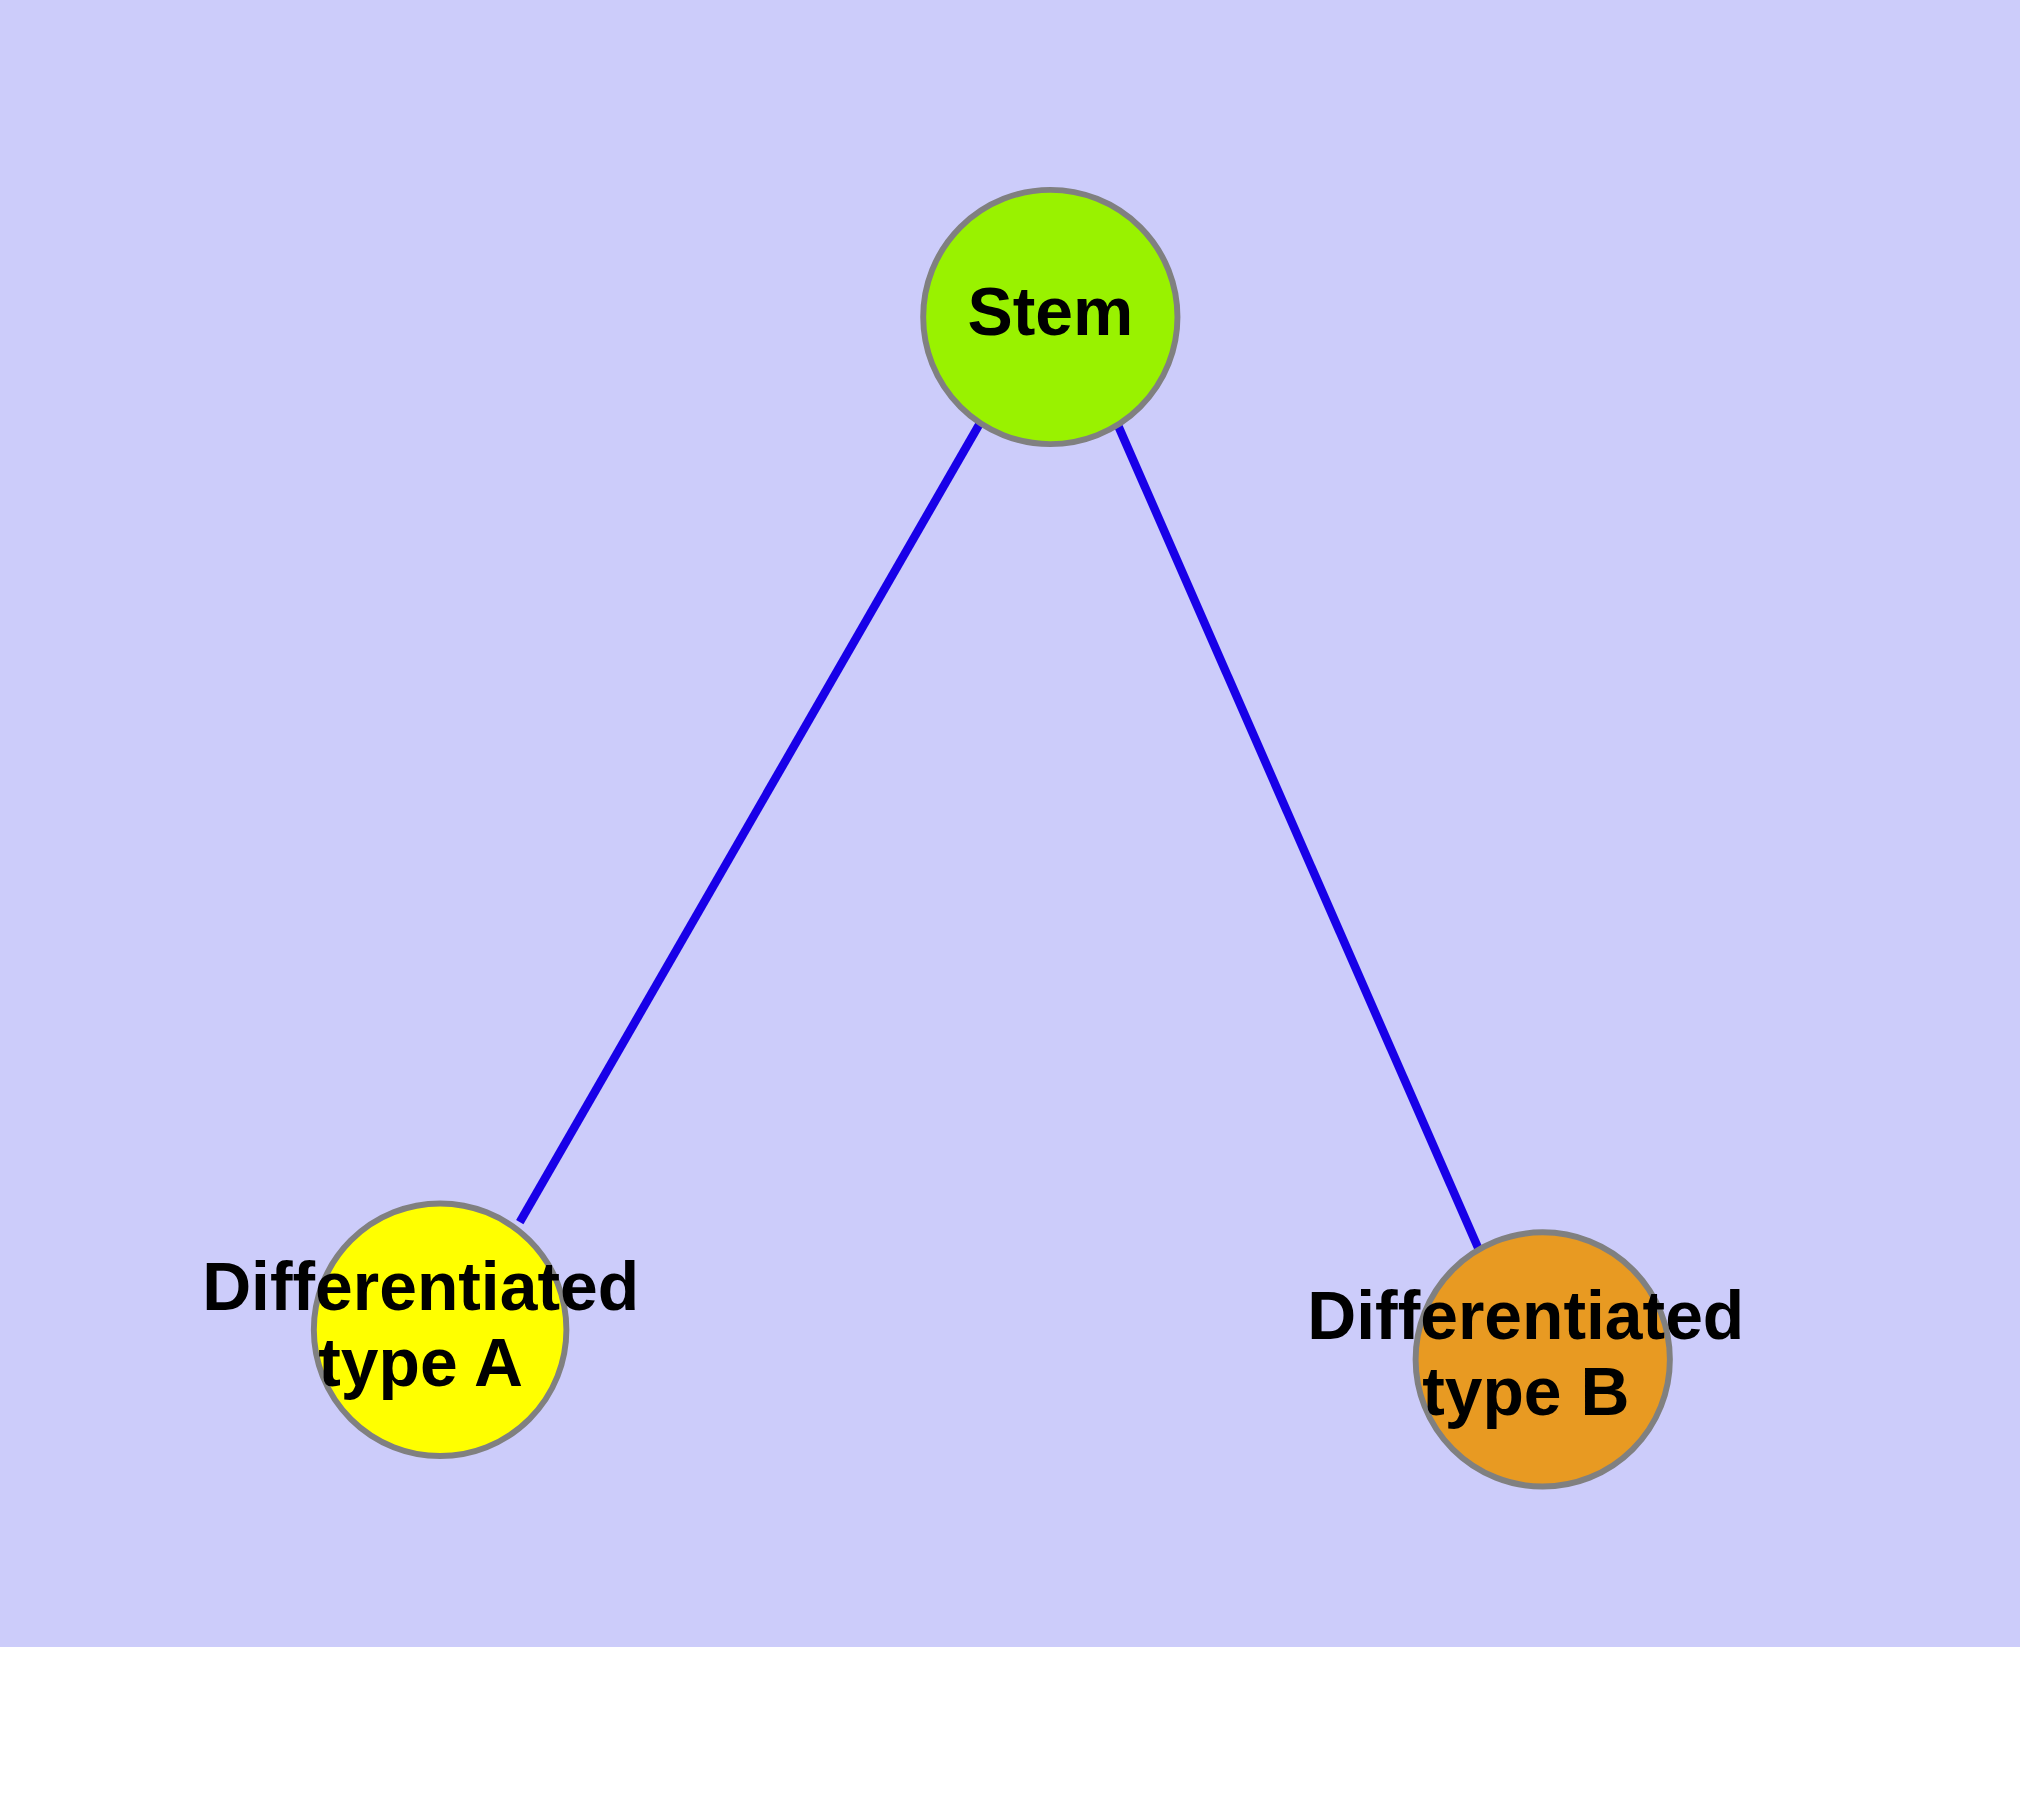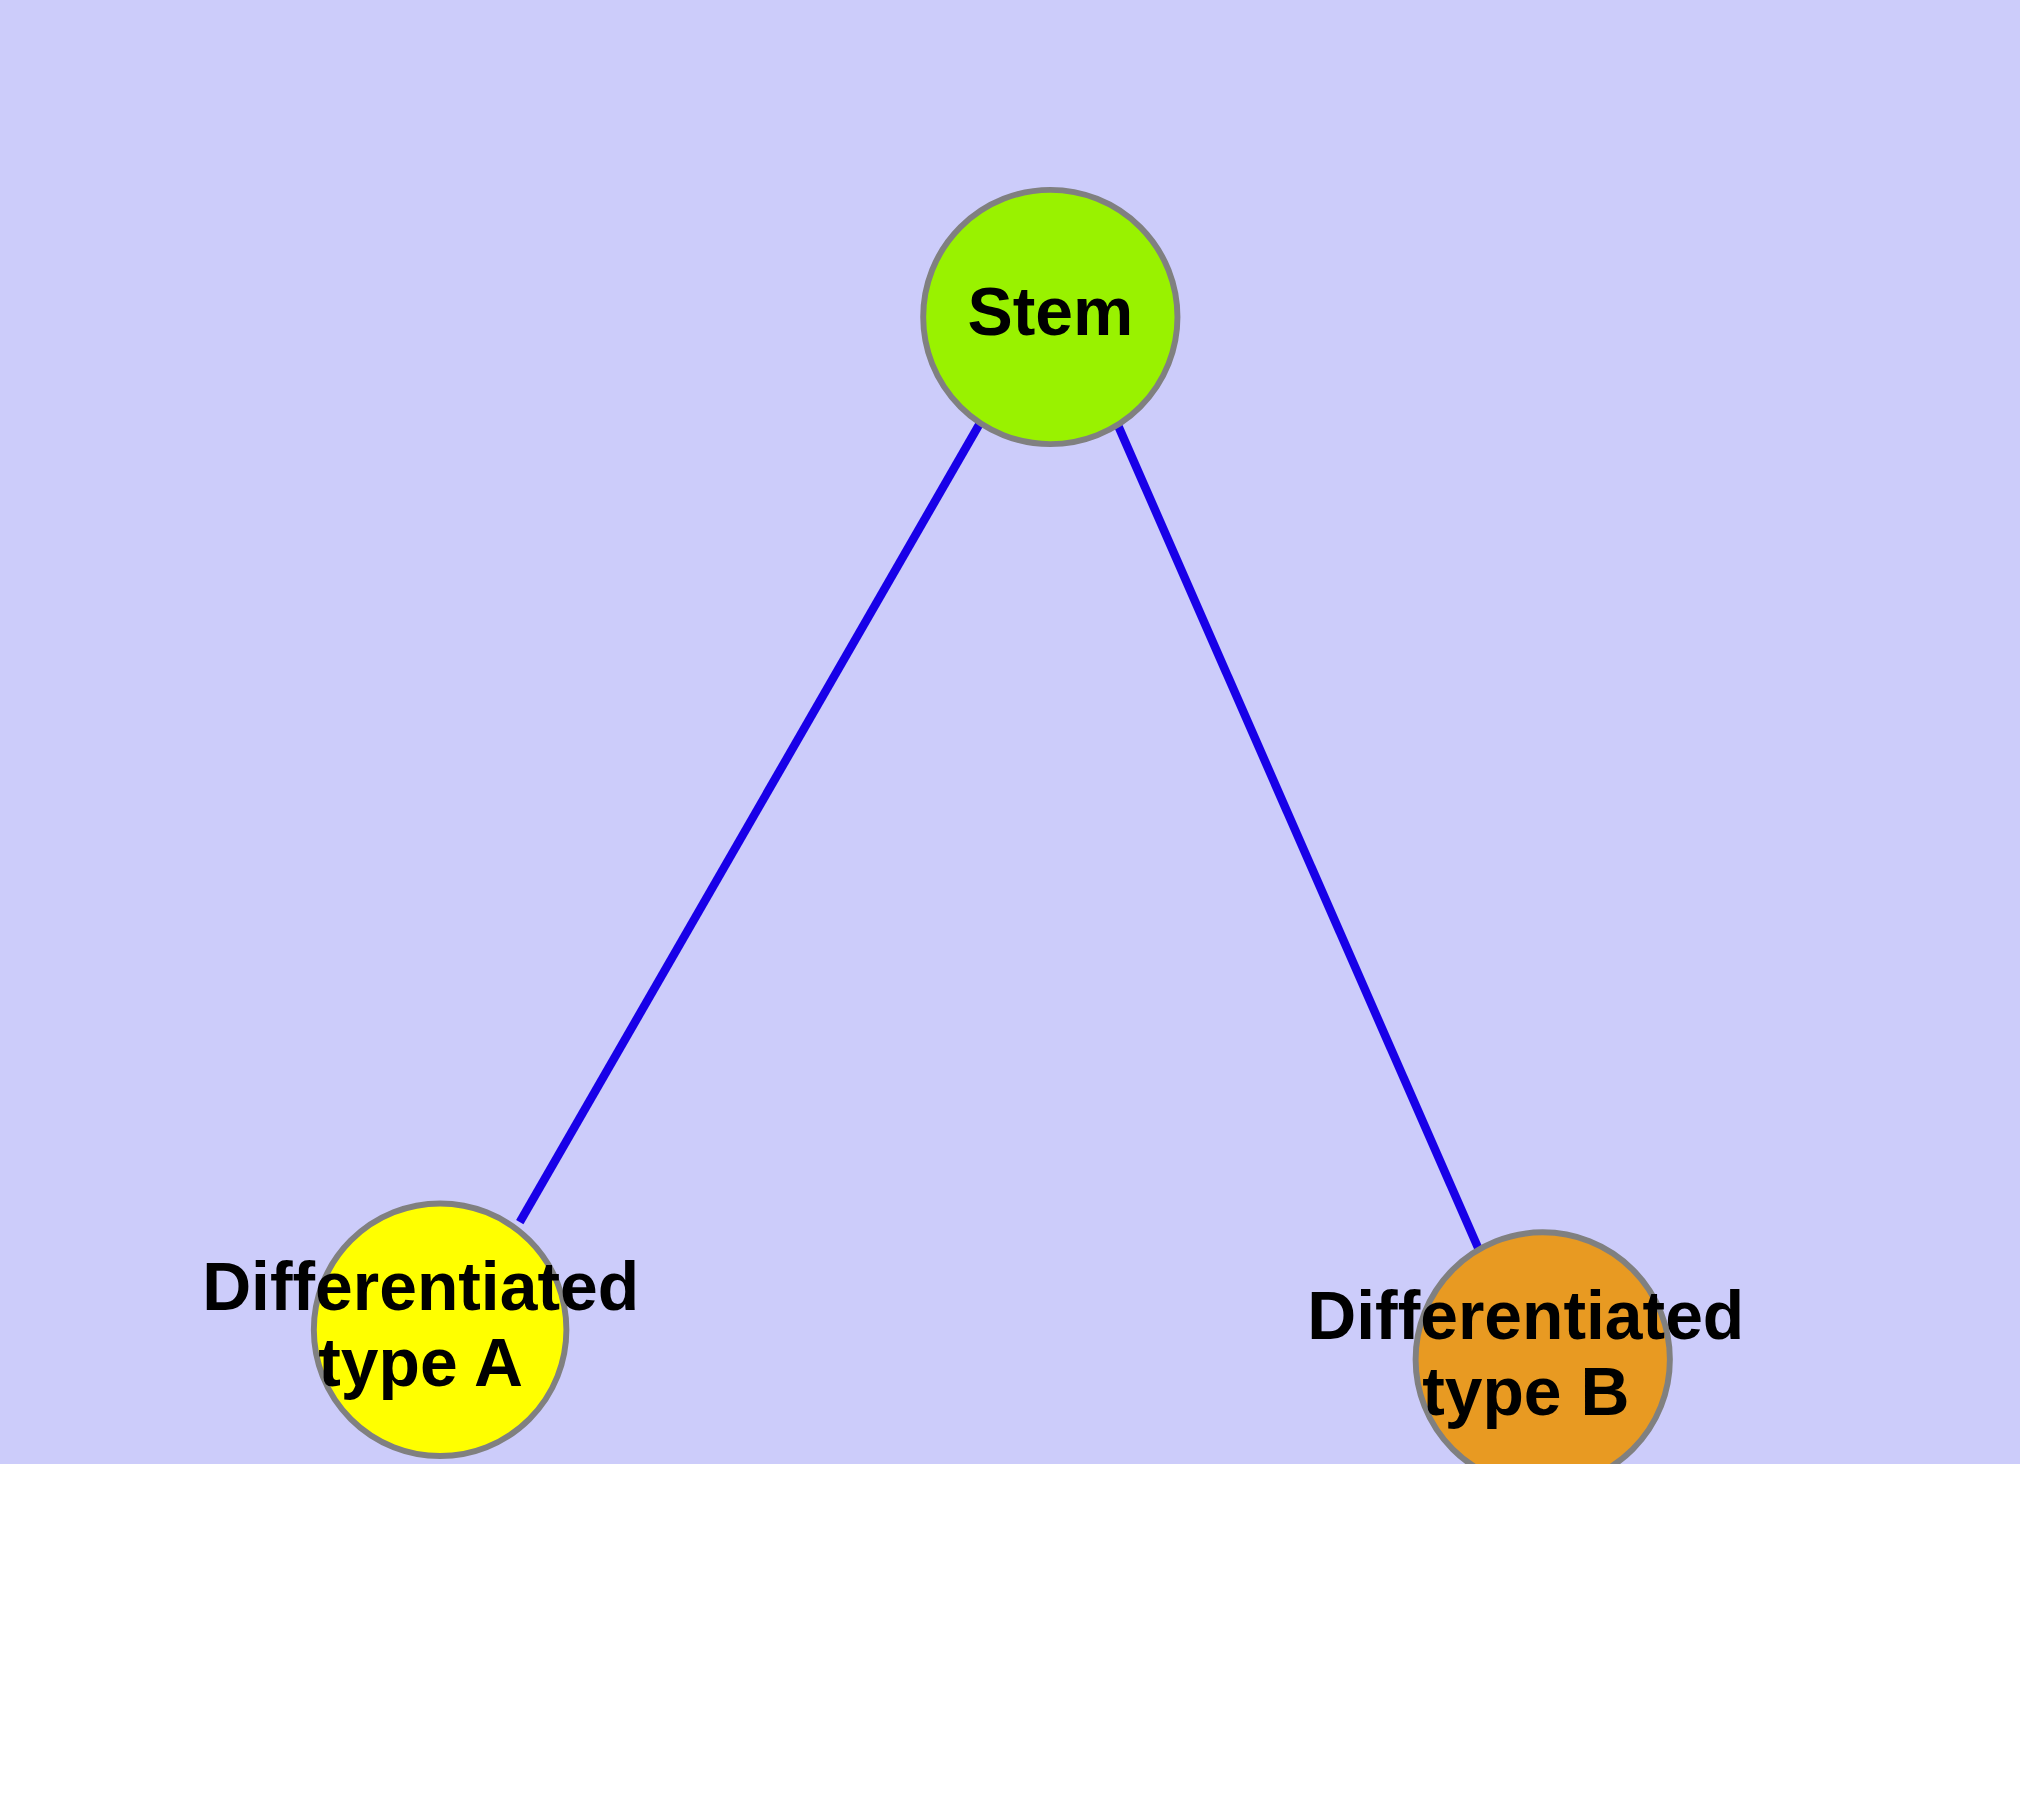--- a/index.html
+++ b/index.html
@@ -28,21 +28,21 @@
     font-weight: bold;
     fill: #000000;
     text-anchor: middle;
     dominant-baseline: middle;
     white-space: pre;
   }
 </style>
 </head>
 <body>
 
-<div id="canvas" style="width: 2021px; height: 1464px; background: rgb(204, 204, 250);">
+<div id="canvas" style="width: 2021px; height: 1647px; background: rgb(204, 204, 250);">
   <svg id="graph-svg" viewBox="0 0 2384 2138" xmlns="http://www.w3.org/2000/svg" style="width: 2021px; height: 1812px;">
 
     <rect id="bg-rect" x="0" y="0" width="2384" height="2138" fill="#ccccfa"></rect>
 
     <g id="edges-layer">
         <line x1="1155" y1="501" x2="613" y2="1442" stroke="#1800e8" stroke-width="10" stroke-linecap="butt"></line>
         <line x1="1318" y1="500" x2="1744" y2="1473" stroke="#1800e8" stroke-width="10" stroke-linecap="butt"></line>
       </g>
 
     <g id="nodes-layer">

